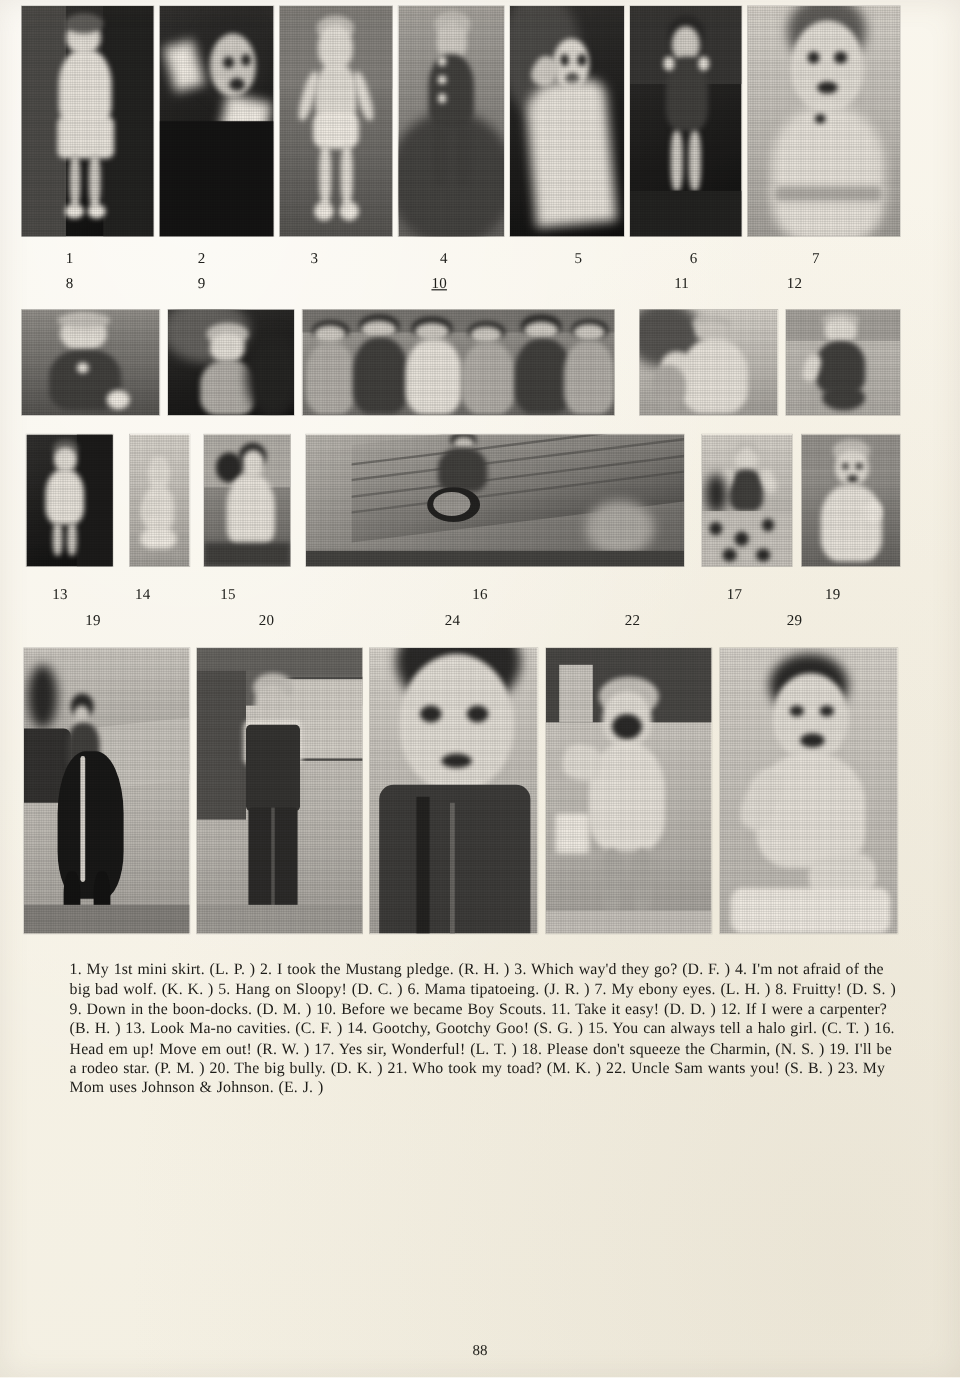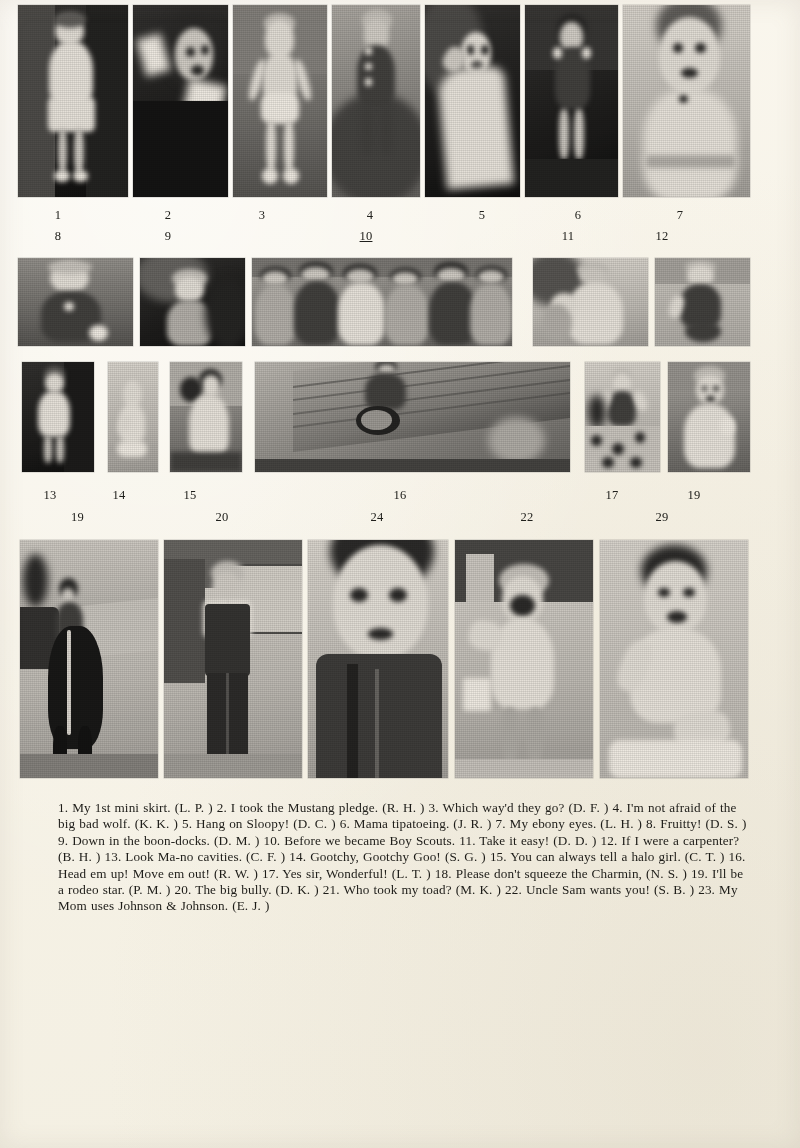--- a/index.html
+++ b/index.html
@@ -538,16 +538,17 @@
         <div class="num" style="left: 684px; top: 488px; width: 20px;">19</div>
         <div class="num" style="left: 64px; top: 510px; width: 20px; text-align: right;">19</div>
         <div class="num" style="left: 212px; top: 510px; width: 20px;">20</div>
         <div class="num" style="left: 367px; top: 510px; width: 20px;">24</div>
         <div class="num" style="left: 517px; top: 510px; width: 20px;">22</div>
         <div class="num" style="left: 652px; top: 510px; width: 20px;">29</div>
       </div>
 
     <div class="caption">1. My 1st mini skirt. (L. P. ) 2. I took the Mustang pledge. (R. H. ) 3. Which way'd they go? (D. F. ) 4. I'm not afraid of the big bad wolf. (K. K. ) 5. Hang on Sloopy! (D. C. ) 6. Mama tipatoeing. (J. R. ) 7. My ebony eyes. (L. H. ) 8. Fruitty! (D. S. ) 9. Down in the boon-docks. (D. M. ) 10. Before we became Boy Scouts. 11. Take it easy! (D. D. ) 12. If I were a carpenter? (B. H. ) 13. Look Ma-no cavities. (C. F. ) 14. Gootchy, Gootchy Goo! (S. G. ) 15. You can always tell a halo girl. (C. T. ) 16. Head em up! Move em out! (R. W. ) 17. Yes sir, Wonderful! (L. T. ) 18. Please don't squeeze the Charmin, (N. S. ) 19. I'll be a rodeo star. (P. M. ) 20. The big bully. (D. K. ) 21. Who took my toad? (M. K. ) 22. Uncle Sam wants you! (S. B. ) 23. My Mom uses Johnson &amp; Johnson. (E. J. )</div>
 
+    <div class="page-number">88</div>
   </div>
 
   <div class="edge-shadow"></div>
 </div>
 
 </body></html>

